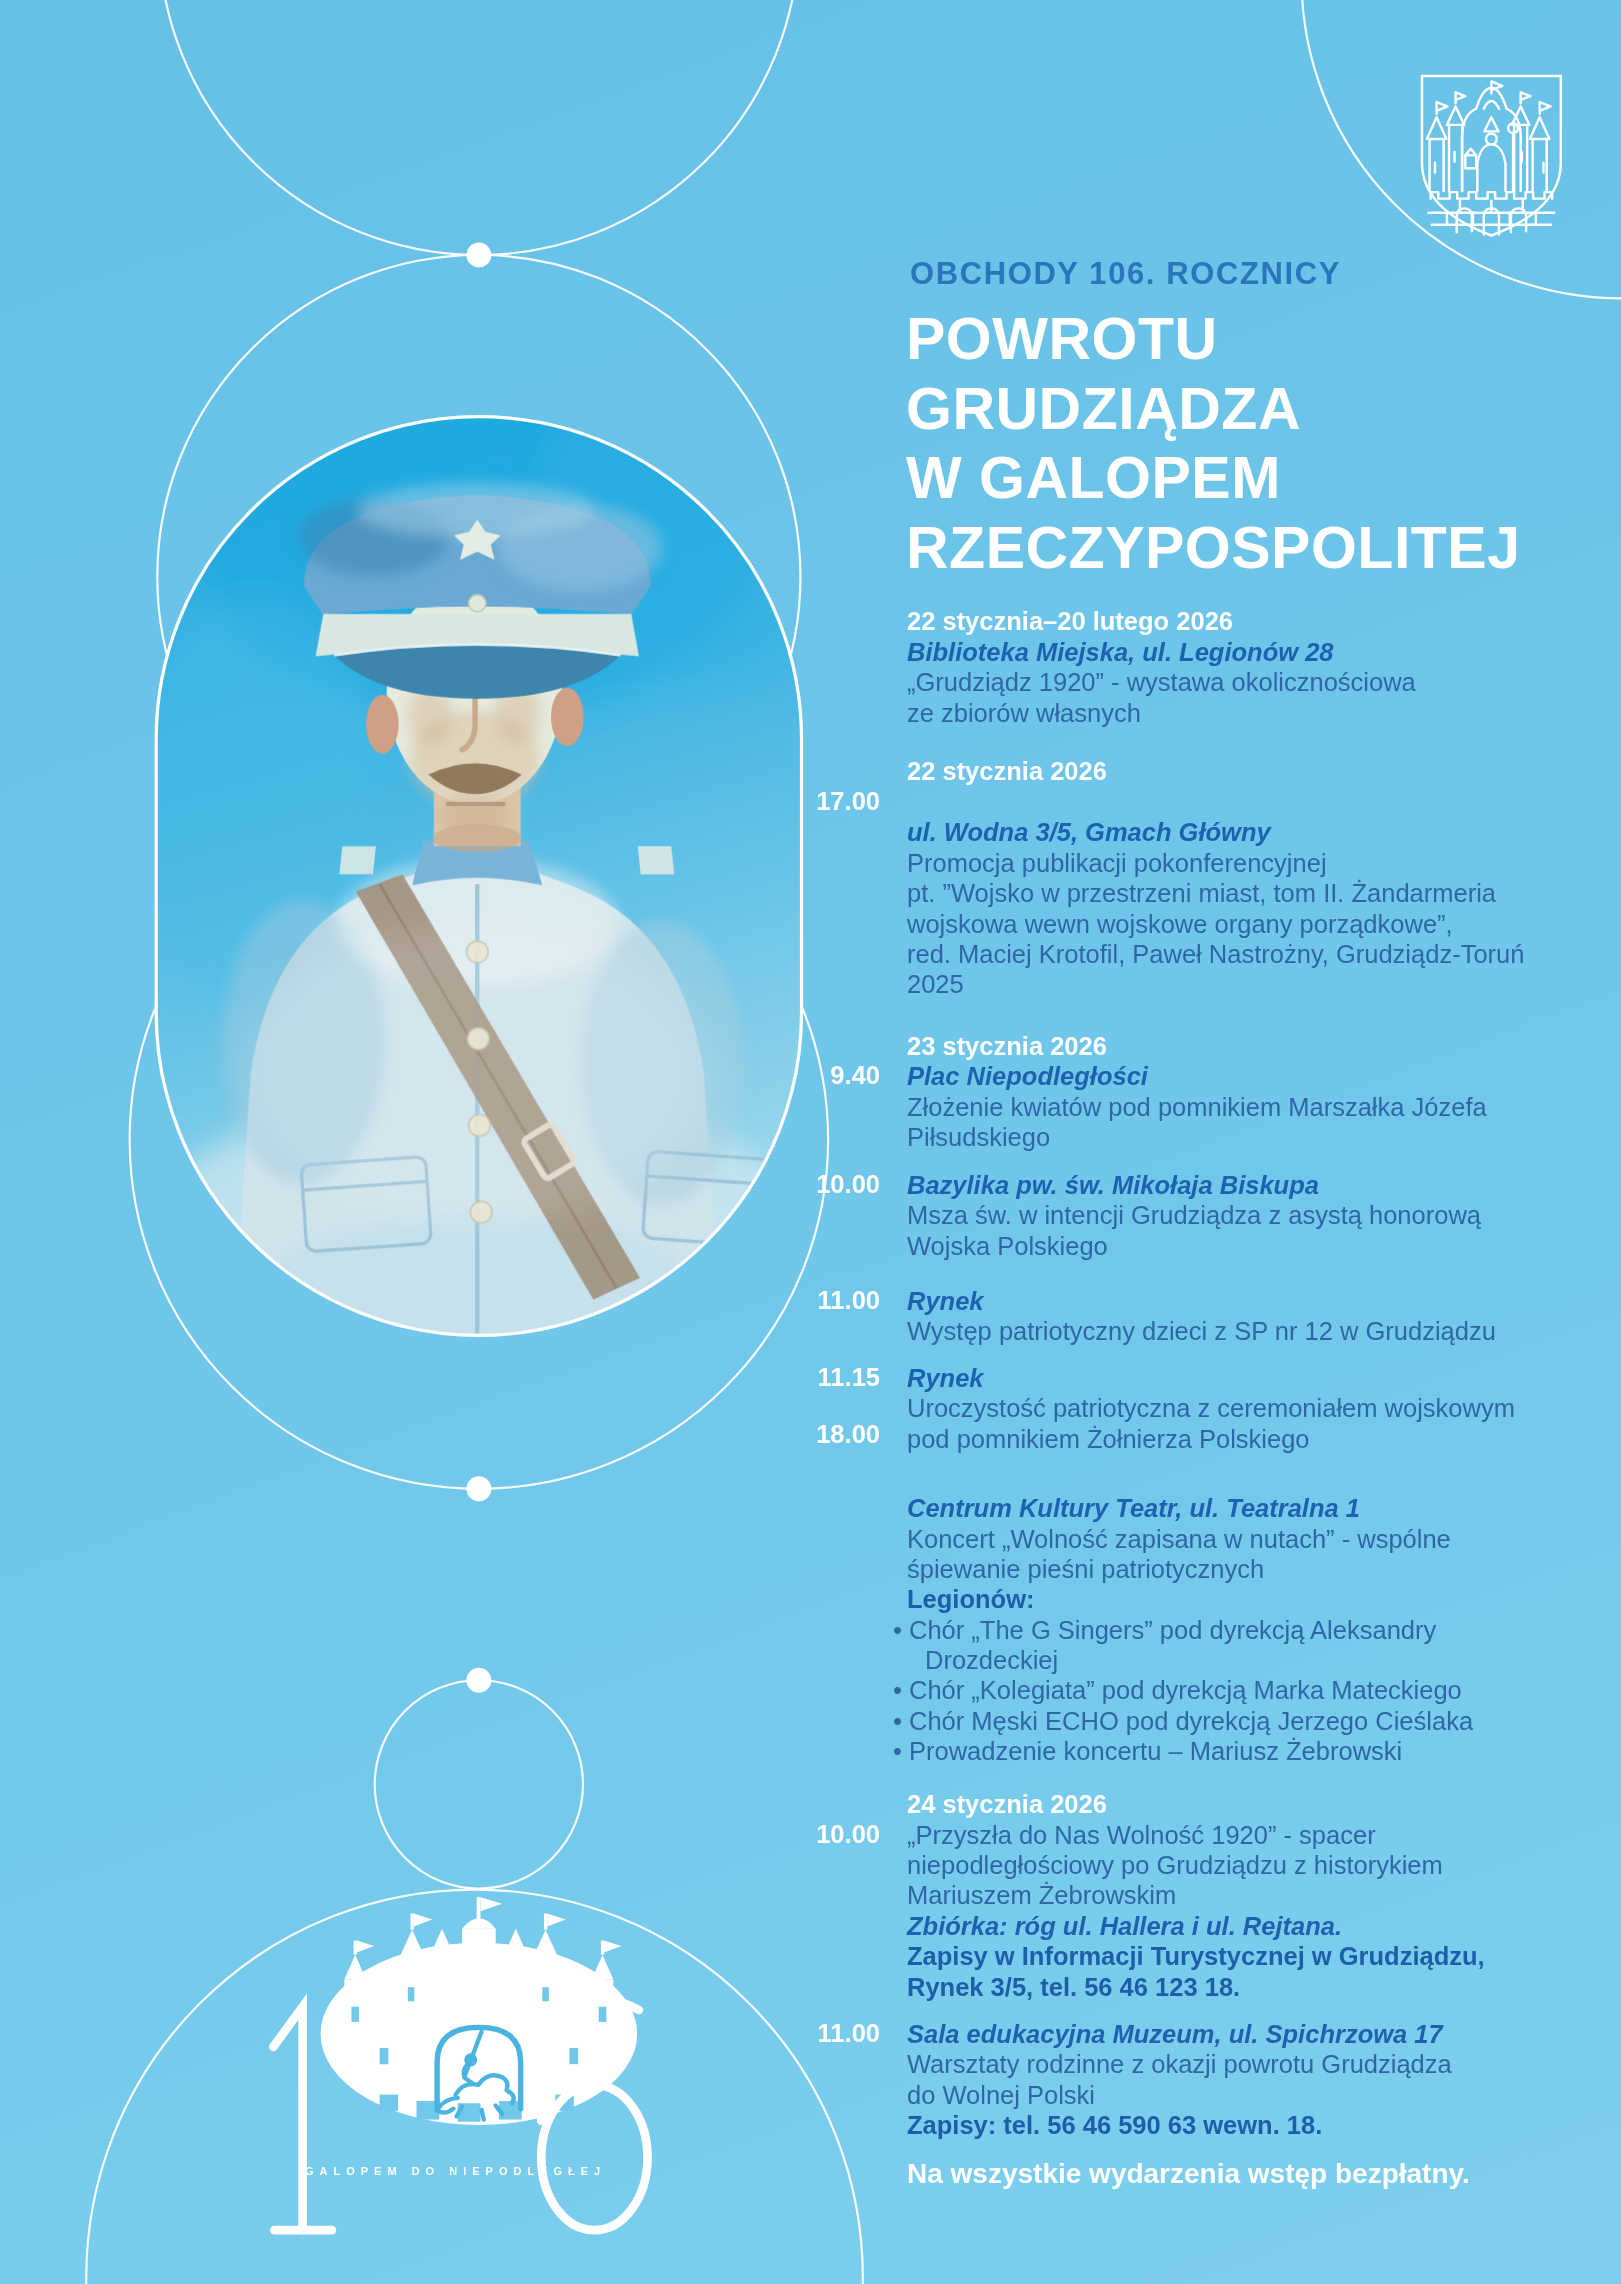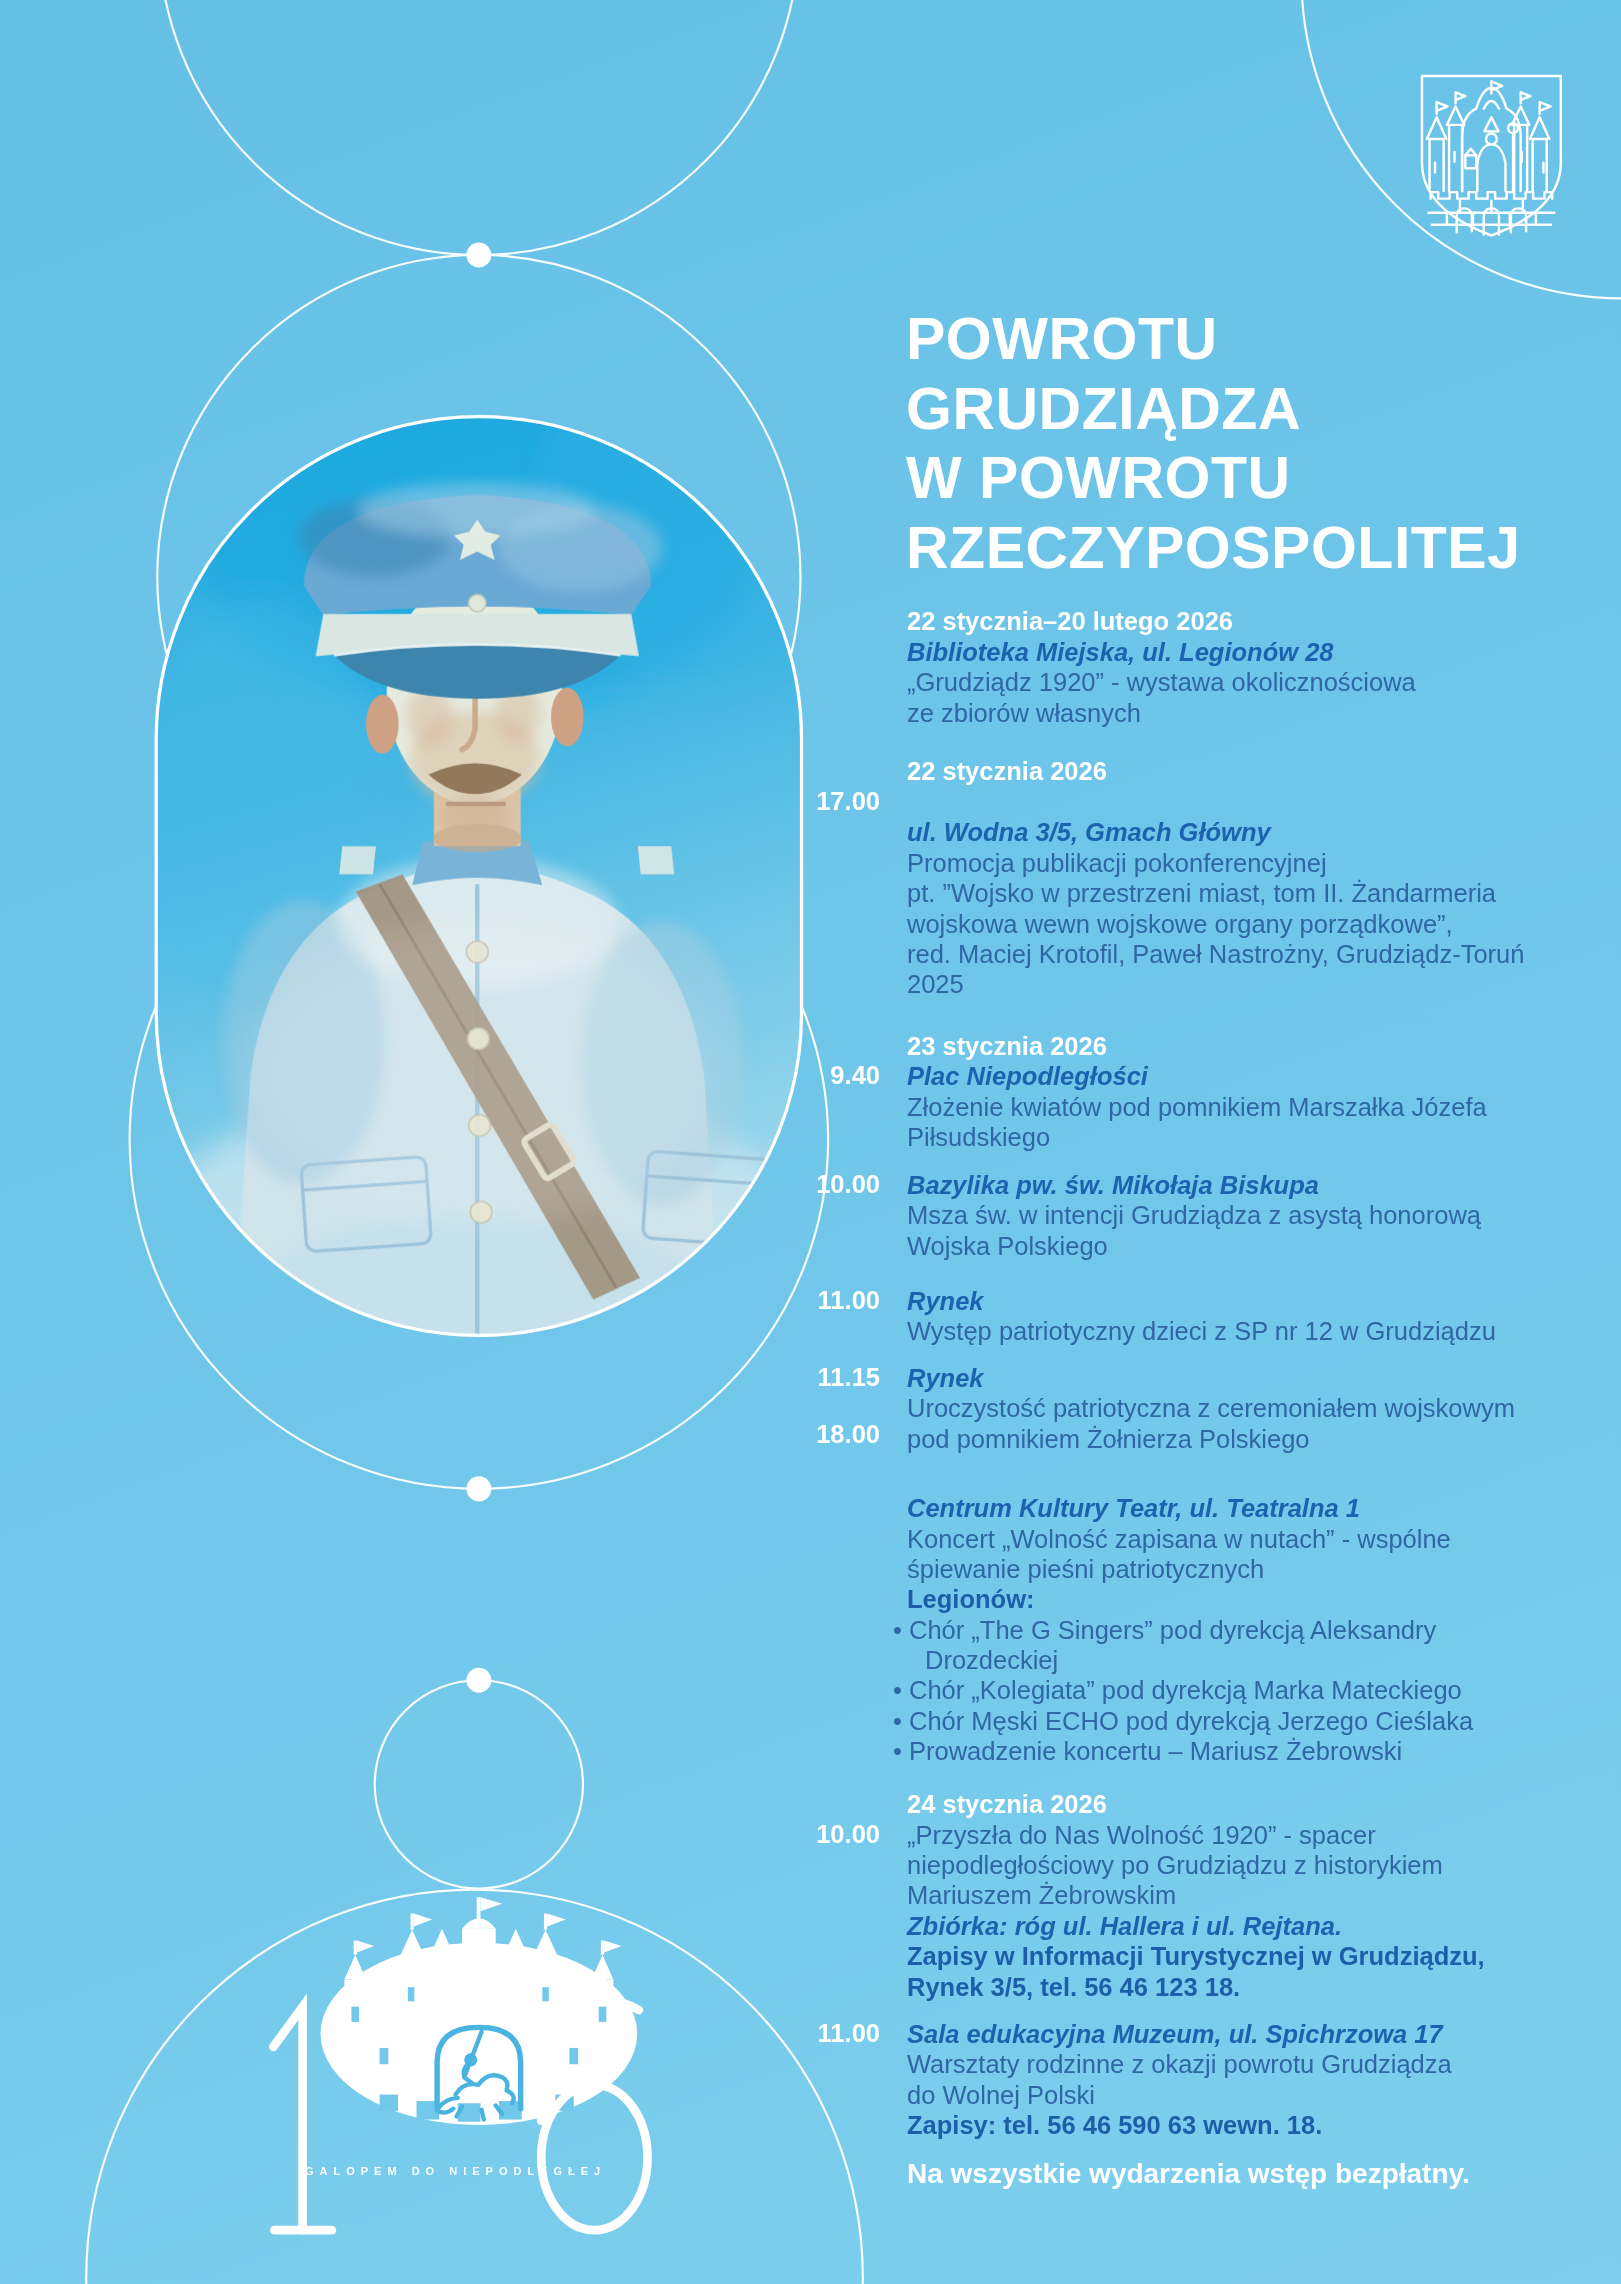--- a/index.html
+++ b/index.html
@@ -242,23 +242,24 @@
         </g>
       </g>
 
       <g stroke="#ffffff" stroke-width="16" fill="none" stroke-linecap="round">
         <path d="M1178,3706 q-80,-44 -136,22 q-44,56 -44,182"></path>
         <ellipse cx="1096" cy="3978" rx="98" ry="134"></ellipse>
       </g>
     </g>
   </svg>
 
+  <div class="abs kicker">OBCHODY 106. ROCZNICY</div>
   <div class="abs title-line" style="top:305px">POWROTU</div>
   <div class="abs title-line" style="top:375px">GRUDZIĄDZA</div>
-  <div class="abs title-line" style="top:444px">W POWROTU</div>
+  <div class="abs title-line" style="top:444px">W GALOPEM</div>
   <div class="abs title-line" style="top:514px">RZECZYPOSPOLITEJ</div>
 
   <div class="abs time" style="top:787px">17.00</div>
   <div class="abs time" style="top:1061px">9.40</div>
   <div class="abs time" style="top:1170px">10.00</div>
   <div class="abs time" style="top:1286px">11.00</div>
   <div class="abs time" style="top:1363px">11.15</div>
   <div class="abs time" style="top:1420px">18.00</div>
   <div class="abs time" style="top:1820px">10.00</div>
   <div class="abs time" style="top:2019px">11.00</div>

